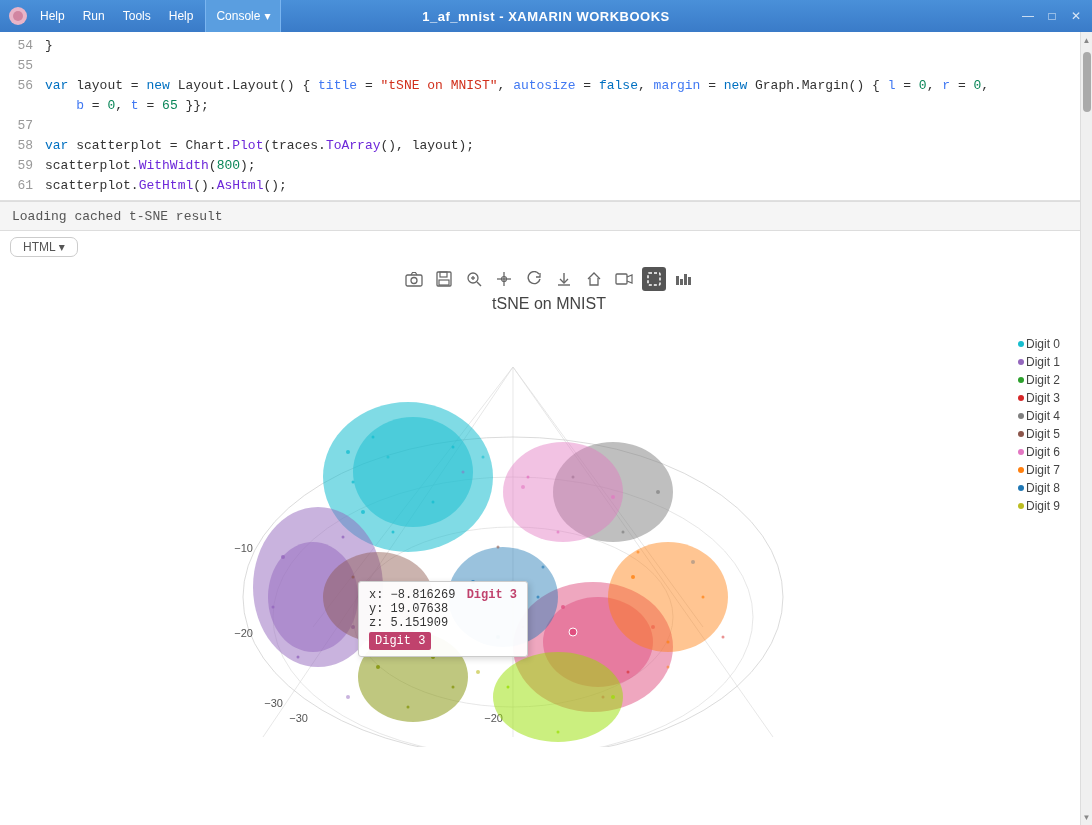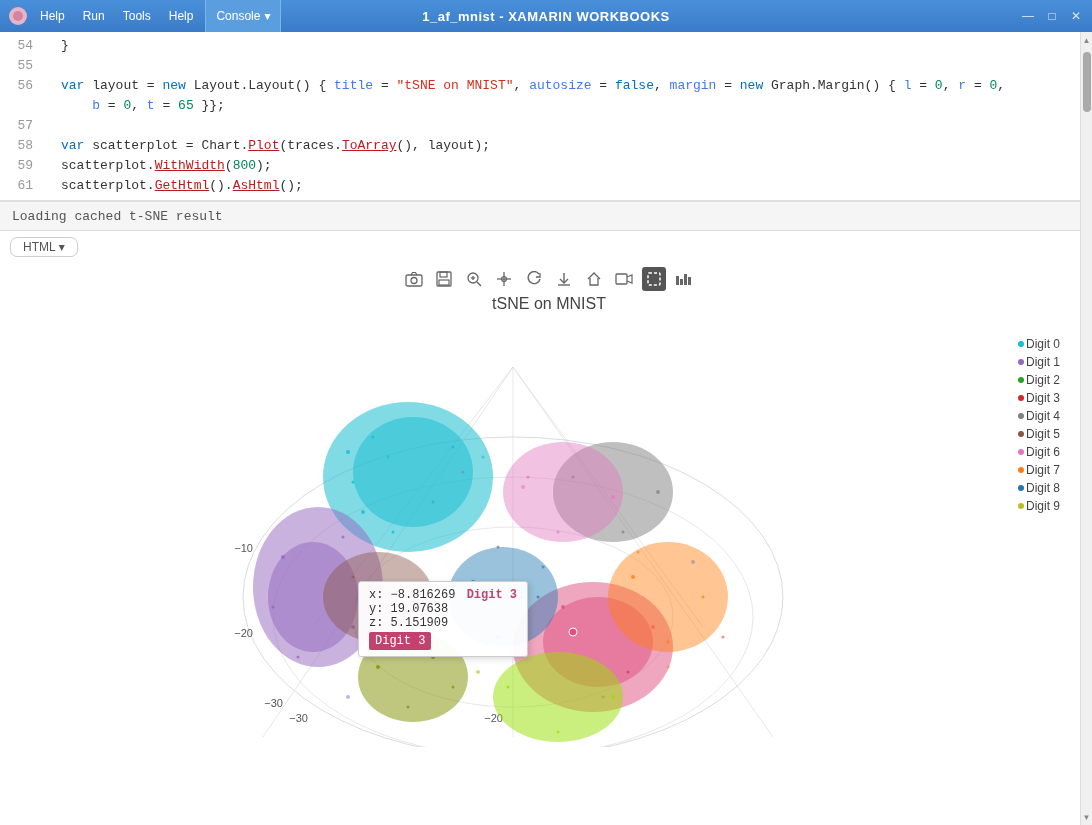--- a/index.html
+++ b/index.html
@@ -104,41 +104,40 @@
       border-bottom: 1px solid #e0e0e0;
       font-family: 'Courier New', monospace;
       font-size: 13px;
       line-height: 20px;
     }
 
     .code-line {
       display: flex;
       align-items: flex-end;
       min-height: 20px;
-      gap: 16px;
     }
     .line-num {
       color: #999;
       width: 45px;
       min-width: 45px;
       text-align: right;
       padding-right: 12px;
       font-size: 13px;
       user-select: none;
     }
     .code-content {
       color: #333;
       flex: 1;
       white-space: pre-wrap;
     }
 
     
     .kw { color: #0070c1; }
     .str { color: #d12f1b; }
-    .fn { color: #b91c1c; text-decoration: underline; }
+    .fn { color: #6d28d9; }
     .prop { color: #4078f2; }
     .num { color: #098658; }
 
     
     #status-bar {
       background: #f5f5f5;
       border-top: 1px solid #ddd;
       border-bottom: 1px solid #ddd;
       padding: 4px 12px;
       font-family: 'Courier New', monospace;

